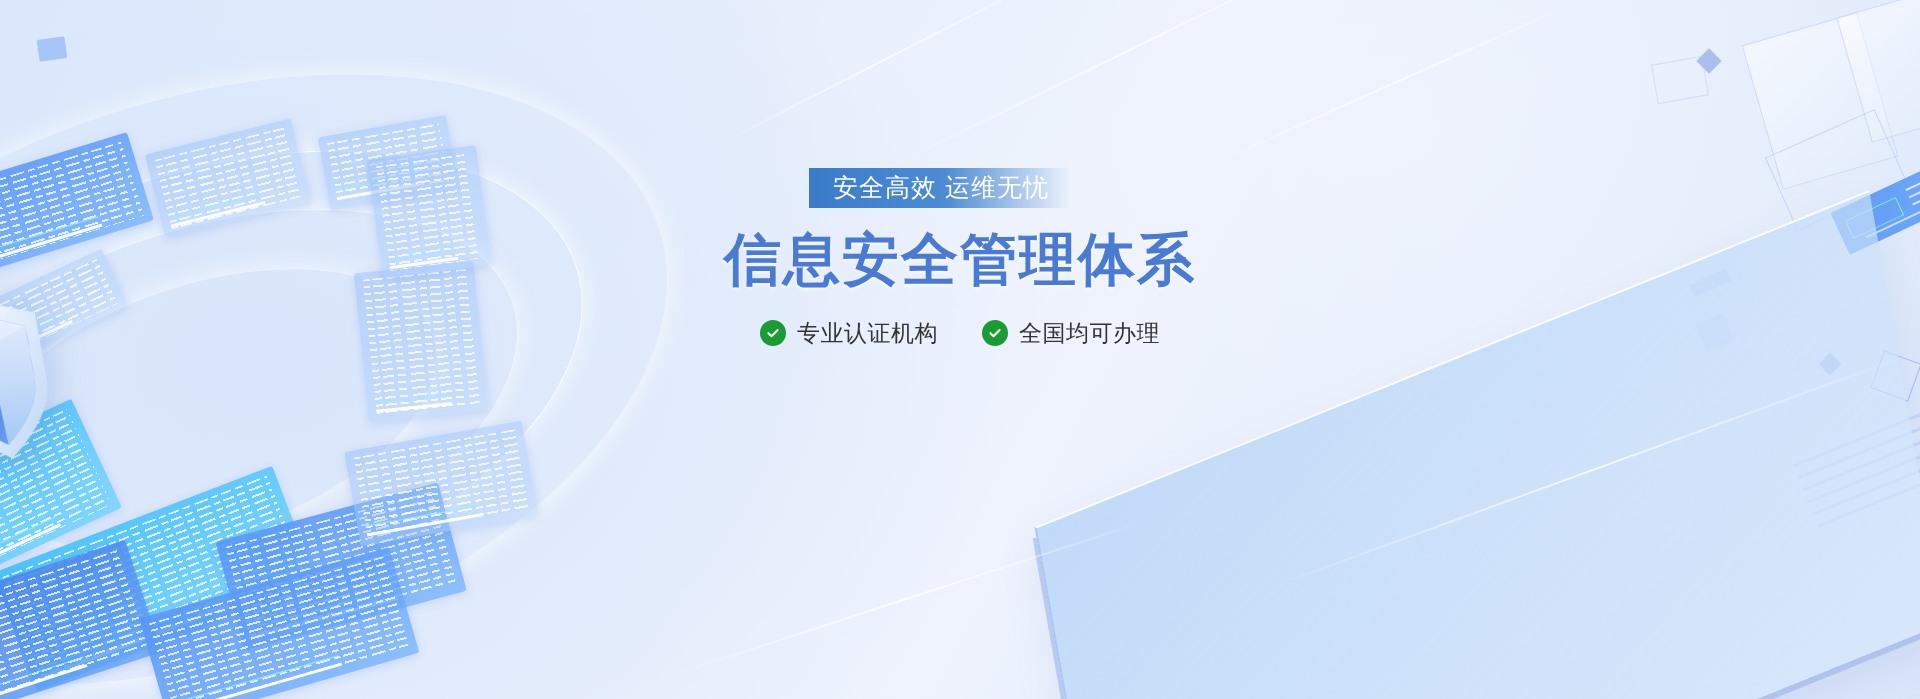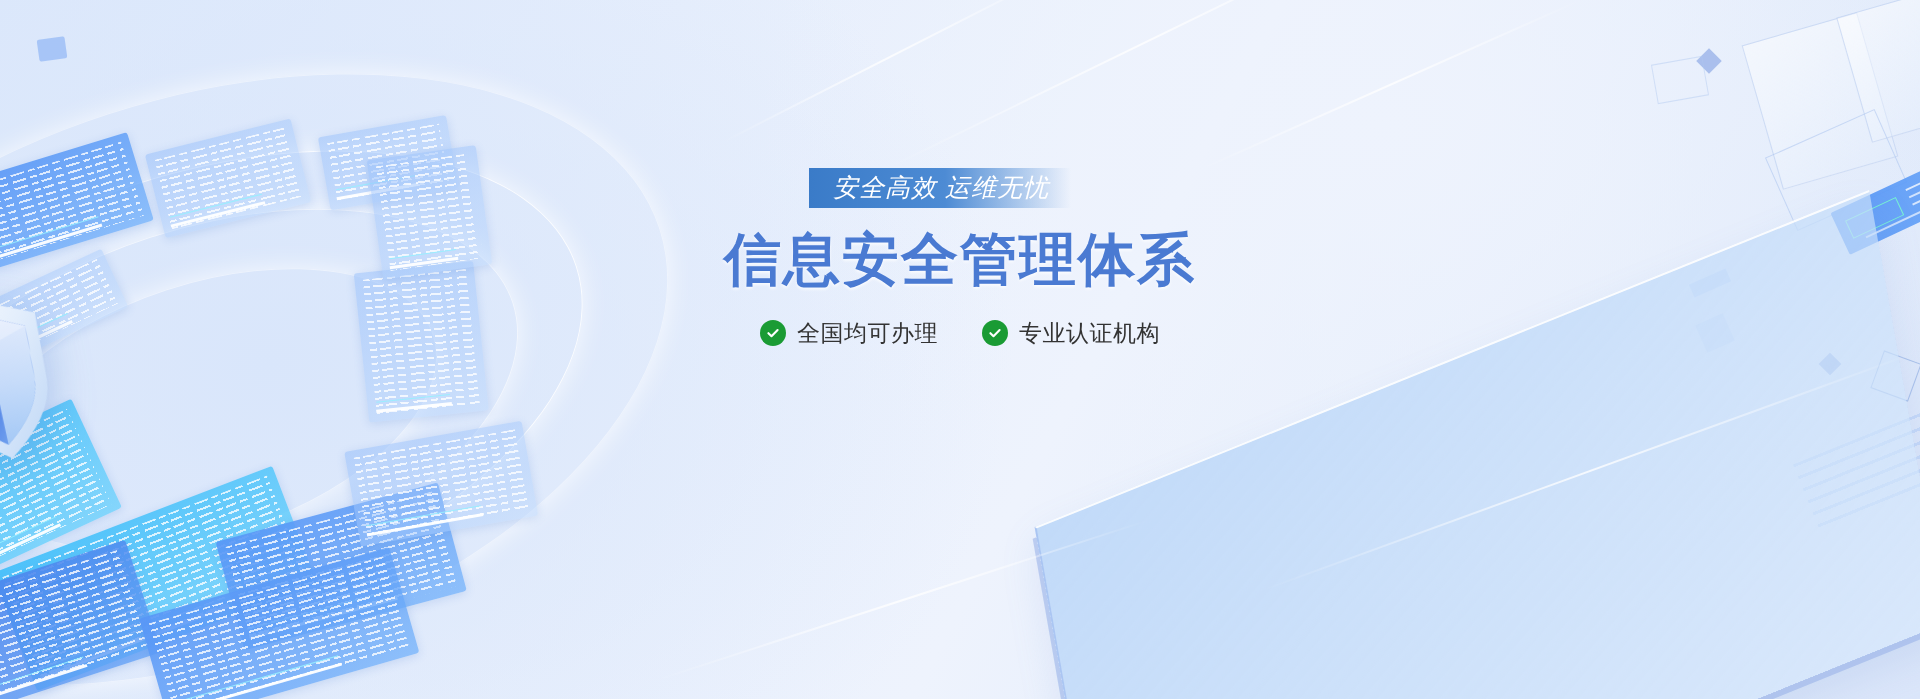--- a/index.html
+++ b/index.html
@@ -174,21 +174,20 @@
     position:relative;
     display:inline-block;
     padding:7px 22px 8px 24px;
     font-size:25px;
     line-height:1;
     letter-spacing:1px;
     color:#ffffff;
     background:linear-gradient(90deg,#3a7bc8 0%,#4d8bd4 52%,rgba(120,165,220,0) 100%);
     margin-left:-40px;
     white-space:nowrap;
-    font-style:italic;
   }
 
   .headline{
     margin-top:20px;
     text-align:left;
     font-size:57px;
     line-height:1.12;
     font-weight:bold;
     letter-spacing:2px;
     color:#4a7ad2;
@@ -326,27 +325,27 @@
     </div>
 
     <div class="features">
 
       <div class="feature">
         <span class="check">
           <svg width="16" height="16" viewBox="0 0 16 16" aria-hidden="true">
             <path d="M3.4 8.2 L6.5 11.2 L12.6 5.1" fill="none" stroke="#ffffff" stroke-width="2.1" stroke-linecap="round" stroke-linejoin="round"></path>
           </svg>
         </span>
-        <span>全国均可办理</span>
+        <span>专业认证机构</span>
       </div>
 
       <div class="feature">
         <span class="check">
           <svg width="16" height="16" viewBox="0 0 16 16" aria-hidden="true">
             <path d="M3.4 8.2 L6.5 11.2 L12.6 5.1" fill="none" stroke="#ffffff" stroke-width="2.1" stroke-linecap="round" stroke-linejoin="round"></path>
           </svg>
         </span>
-        <span>专业认证机构</span>
+        <span>全国均可办理</span>
       </div>
 
     </div>
   </div>
 </div>
 
 </body></html>

